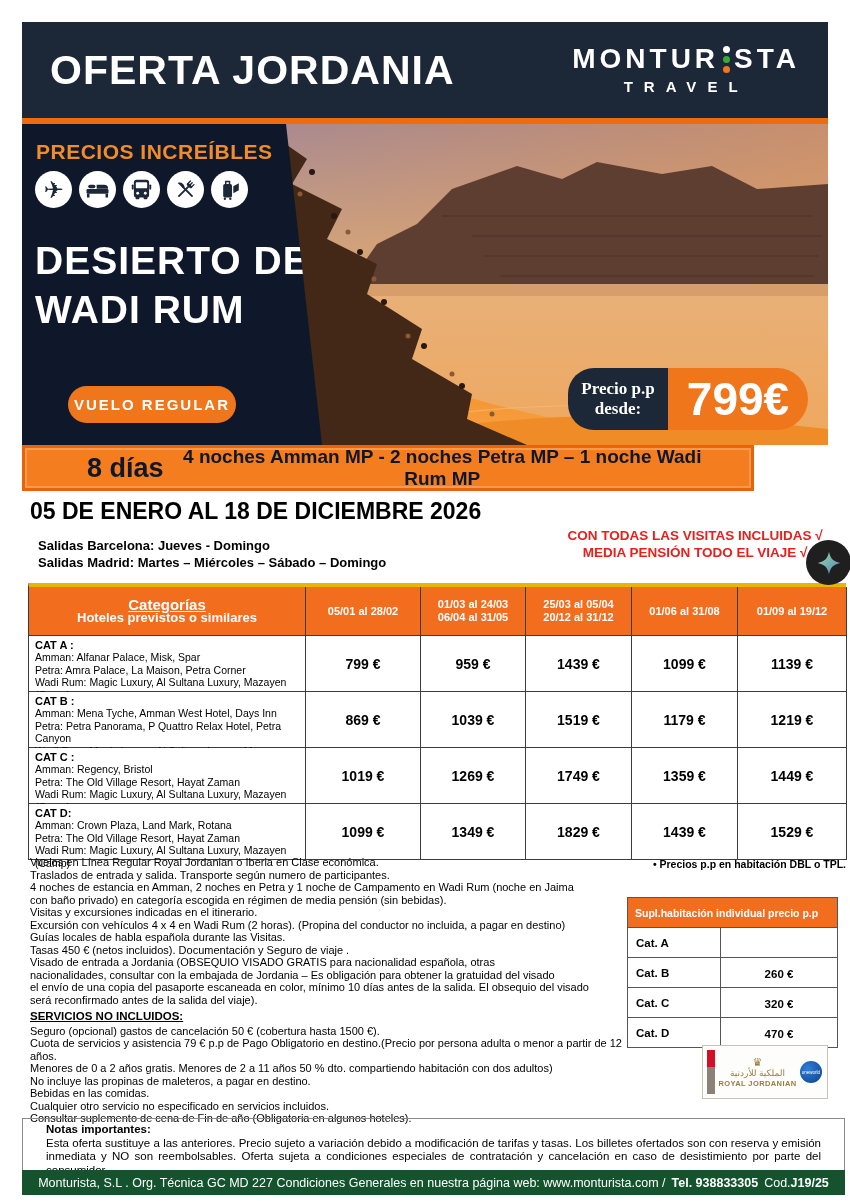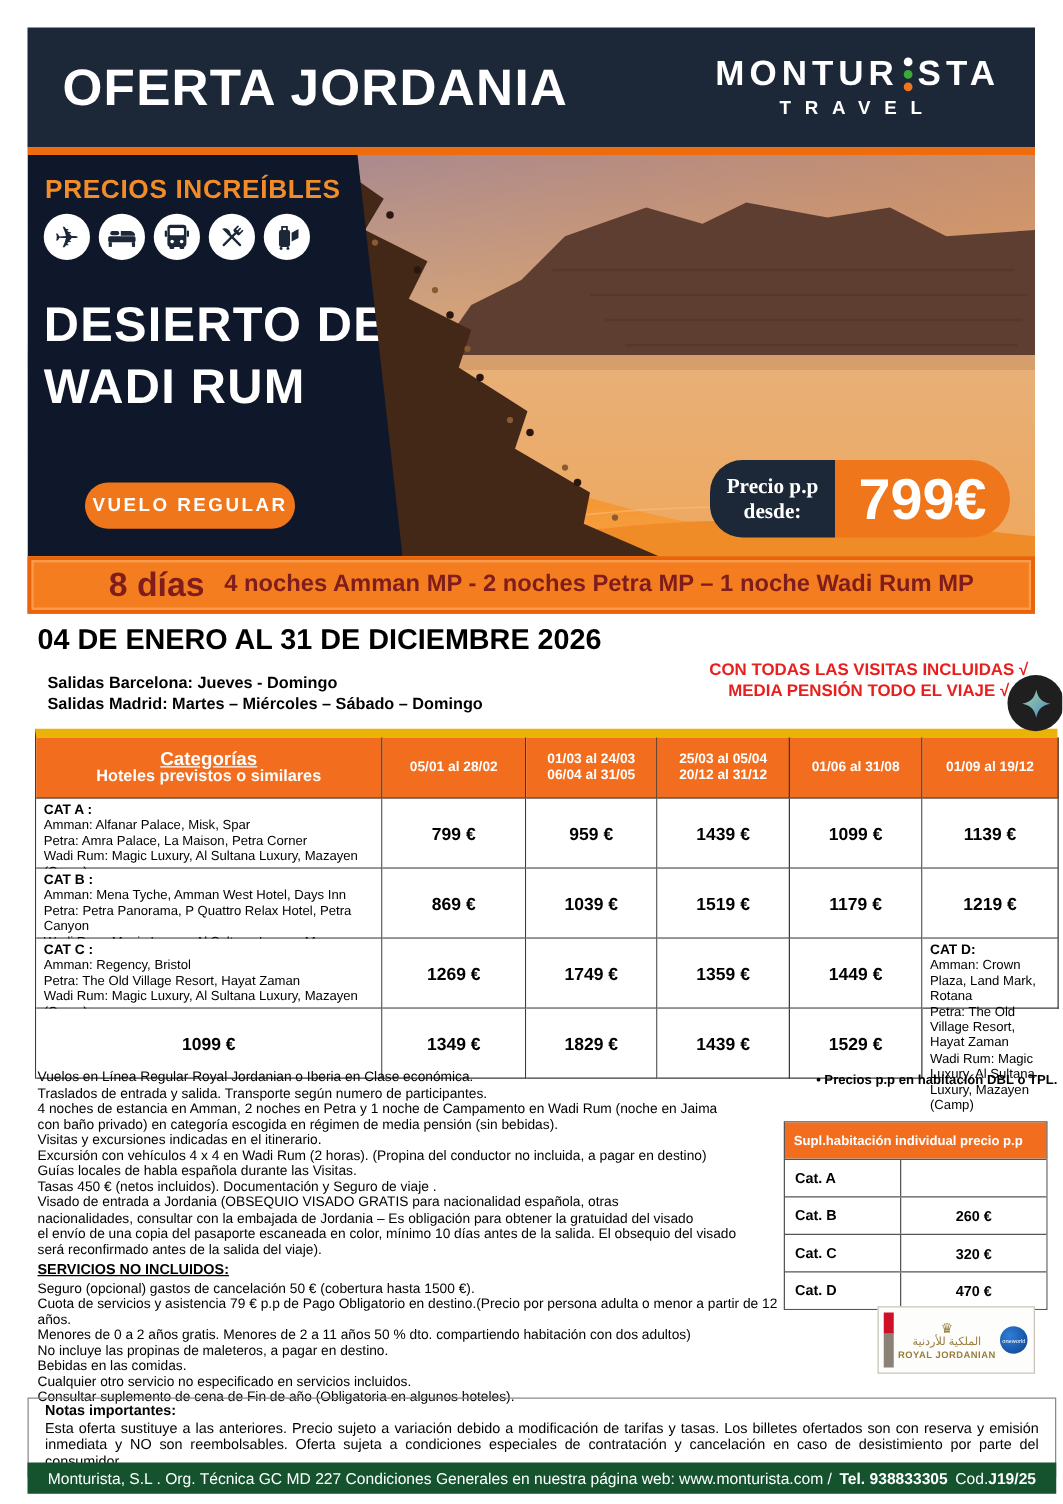--- a/index.html
+++ b/index.html
@@ -39,39 +39,39 @@
          color:#fff;font-weight:bold;font-size:15px;letter-spacing:2px;
          display:flex;align-items:center;justify-content:center;}
   .price-pill{position:absolute;left:546px;top:244px;height:62px;display:flex;z-index:5;}
   .pp-left{width:100px;background:#1c2738;border-radius:26px 0 0 26px;color:#fff;
            font-family:"Liberation Serif",serif;font-weight:bold;font-size:17px;line-height:20px;
            display:flex;flex-direction:column;align-items:center;justify-content:center;}
   .pp-right{width:140px;background:#f0761b;border-radius:0 31px 31px 0;color:#fff;
             font-size:46px;font-weight:bold;display:flex;align-items:center;justify-content:center;}
 
   
-  .daysbar{position:absolute;left:22px;top:445px;width:806px;height:46px;background:#f47d1f;
-           border:3px solid #e8630a;box-sizing:border-box;display:flex;align-items:center;color:#7f1d1d;
+  .daysbar{position:absolute;left:22px;top:445px;width:732px;height:46px;background:#f47d1f;
+           border:3px solid #e8630a;box-sizing:border-box;display:flex;align-items:center;color:#0f172a;
            box-shadow:inset 0 0 0 2px #fa9a4a;}
   .days{font-size:27px;font-weight:bold;margin-left:62px;}
   .route{font-size:19px;font-weight:bold;flex:1;text-align:center;margin-right:30px;}
 
   
   .period{position:absolute;left:30px;top:498px;margin:0;font-size:23px;font-weight:bold;}
   .salidas{position:absolute;left:38px;top:537px;font-size:13px;font-weight:bold;line-height:17px;}
   .highlights{position:absolute;left:545px;top:527px;width:300px;color:#e8201d;font-weight:bold;
               font-size:13.5px;line-height:17px;text-align:center;}
   .badge{position:absolute;left:806px;top:540px;width:45px;height:45px;border-radius:50%;background:#1f1f1f;
          display:flex;align-items:center;justify-content:center;z-index:6;}
   .badge svg{width:30px;height:30px;}
 
   
   .ptable{position:absolute;left:28px;top:583px;width:818px;display:grid;
           grid-template-columns:277px 115px 105px 106px 106px 109px;
-          border-top:7px solid #eab308;border-left:1px solid #3c3c3c;box-sizing:border-box;}
+          border-top:4px solid #eab308;border-left:1px solid #3c3c3c;box-sizing:border-box;}
   .th,.td{border-right:1px solid #3c3c3c;border-bottom:1px solid #3c3c3c;box-sizing:border-box;}
   .th{background:#f26d1e;color:#fff;height:49px;display:flex;flex-direction:column;align-items:center;
       justify-content:center;font-weight:bold;font-size:11px;text-align:center;line-height:13px;}
   .cath1{font-size:15px;text-decoration:underline;}
   .cath2{font-size:13px;}
   .td{height:56px;background:#fff;}
   .td.hotels{padding:3px 6px;font-size:10.5px;line-height:12.4px;}
   .td.hotels b{font-size:11px;display:block;}
   .td.price{display:flex;align-items:center;justify-content:center;font-weight:bold;font-size:14px;}
   .footnote{position:absolute;left:560px;top:858px;width:286px;text-align:right;
@@ -100,21 +100,21 @@
   .rj-bar .gray{background:#8a8276;flex:1;}
   .rj-mid{flex:1;text-align:center;color:#9a7c3c;}
   .rj-crown{font-family:"DejaVu Sans",sans-serif;font-size:11px;line-height:11px;}
   .rj-ar{font-size:9px;line-height:11px;}
   .rj-en{font-size:7.5px;letter-spacing:.4px;font-weight:bold;line-height:9px;}
   .rj-ow{width:22px;height:22px;border-radius:50%;background:radial-gradient(circle at 35% 35%,#2f7fd6,#0b3f8f);
          color:#fff;font-size:4.5px;display:flex;align-items:center;justify-content:center;margin-right:5px;flex:none;}
 
   
   .notes{position:absolute;left:22px;top:1118px;width:823px;border:1.5px solid #8a8a8a;box-sizing:border-box;
-         padding:4px 13px;font-size:11.5px;line-height:13.5px;}
+         padding:4px 23px;font-size:11.5px;line-height:13.5px;}
   .notes b{display:block;}
   .notes .ntext{text-align:justify;}
   .foot{position:absolute;left:22px;top:1170px;width:823px;height:25px;background:#14532d;color:#fff;
         font-size:12.5px;display:flex;align-items:center;justify-content:center;gap:6px;white-space:nowrap;}
 </style>
 </head>
 <body>
 
 <div class="page">
 
@@ -260,21 +260,21 @@
       </div>
       <div class="pp-right">799€</div>
     </div>
   </section>
 
   <div class="daysbar">
     <span class="days">8 días</span>
     <span class="route">4 noches Amman MP - 2 noches Petra MP – 1 noche Wadi Rum MP</span>
   </div>
 
-  <h1 class="period">04 DE ENERO AL 31 DE DICIEMBRE 2026</h1>
+  <h1 class="period">05 DE ENERO AL 18 DE DICIEMBRE 2026</h1>
   <div class="salidas pre">Salidas Barcelona: Jueves - Domingo
 Salidas Madrid: Martes – Miércoles – Sábado – Domingo</div>
   <div class="highlights">
     <div>CON TODAS LAS VISITAS INCLUIDAS √</div>
     <div>MEDIA PENSIÓN TODO EL VIAJE √</div>
   </div>
   <div class="badge">
     <svg viewBox="0 0 32 32">
       <defs>
           <linearGradient id="stg" x1="0" y1="0" x2="1" y2="1">
@@ -322,20 +322,21 @@
     <div class="td price">1519 €</div>
     <div class="td price">1179 €</div>
     <div class="td price">1219 €</div>
 
     <div class="td hotels">
       <b>CAT C :</b>
       <div class="pre">Amman: Regency, Bristol
 Petra: The Old Village Resort, Hayat Zaman
 Wadi Rum: Magic Luxury, Al Sultana Luxury, Mazayen (Camp)</div>
     </div>
+    <div class="td price">1019 €</div>
     <div class="td price">1269 €</div>
     <div class="td price">1749 €</div>
     <div class="td price">1359 €</div>
     <div class="td price">1449 €</div>
 
     <div class="td hotels">
       <b>CAT D:</b>
       <div class="pre">Amman: Crown Plaza, Land Mark, Rotana
 Petra: The Old Village Resort, Hayat Zaman
 Wadi Rum: Magic Luxury, Al Sultana Luxury, Mazayen (Camp)</div>

